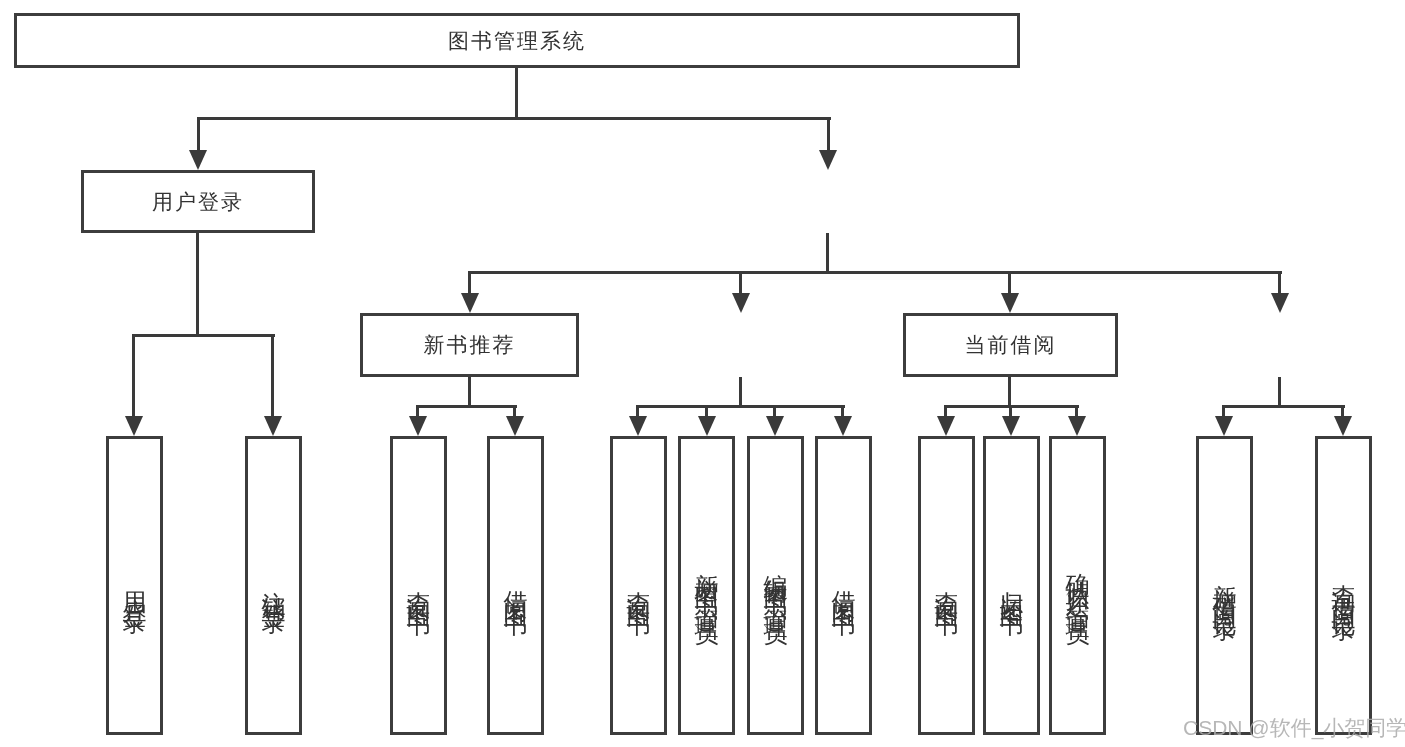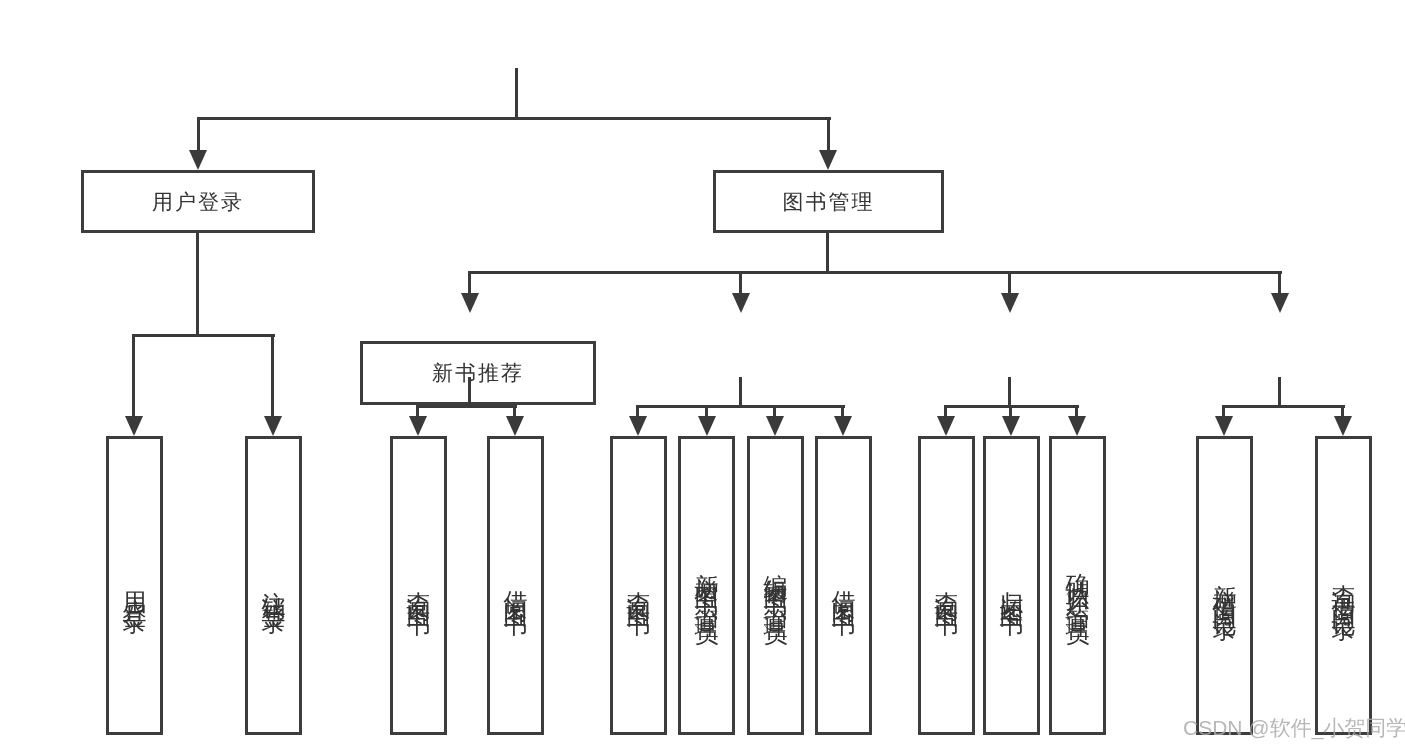--- a/index.html
+++ b/index.html
@@ -61,55 +61,58 @@
     opacity: 0.85;
     white-space: nowrap;
     z-index: 5;
   }
 </style>
 </head>
 <body>
 
 <div class="canvas">
 
+  <div class="box root-box">
+    <span class="hlabel">图书管理系统</span>
+  </div>
 
   <div class="vline" style="left:515px; top:68px; height:51px;"></div>
   <div class="hline" style="left:197px; top:117px; width:634px;"></div>
   <div class="vline" style="left:197px; top:117px; height:35px;"></div>
   <div class="tri" style="left:189px; top:150px;"></div>
   <div class="vline" style="left:827px; top:117px; height:35px;"></div>
   <div class="tri" style="left:819px; top:150px;"></div>
 
   <div class="box l2-box" style="left:81px; width:234px;">
     <span class="hlabel">用户登录</span>
-  </div>
-  <div class="box l2-box" style="left:713px; width:231px;">
-    <span class="hlabel">图书管理</span>
   </div>
 
   <div class="vline" style="left:196px; top:233px; height:104px;"></div>
   <div class="hline" style="left:132px; top:334px; width:143px;"></div>
   <div class="vline" style="left:132px; top:334px; height:84px;"></div>
   <div class="tri" style="left:125px; top:416px;"></div>
   <div class="vline" style="left:271px; top:334px; height:84px;"></div>
   <div class="tri" style="left:264px; top:416px;"></div>
 
   <div class="vline" style="left:826px; top:233px; height:41px;"></div>
   <div class="hline" style="left:468px; top:271px; width:814px;"></div>
   <div class="vline" style="left:468px; top:271px; height:25px;"></div>
   <div class="tri" style="left:461px; top:293px;"></div>
   <div class="vline" style="left:739px; top:271px; height:25px;"></div>
   <div class="tri" style="left:732px; top:293px;"></div>
   <div class="vline" style="left:1008px; top:271px; height:25px;"></div>
   <div class="tri" style="left:1001px; top:293px;"></div>
   <div class="vline" style="left:1278px; top:271px; height:25px;"></div>
   <div class="tri" style="left:1271px; top:293px;"></div>
 
-  <div class="box l3-box" style="left:360px; width:236px;margin-top:28px;">
+  <div class="box l3-box" style="left:360px; width:219px;">
     <span class="hlabel">新书推荐</span>
+  </div>
+  <div class="box l3-box" style="left:903px; width:215px;">
+    <span class="hlabel">当前借阅</span>
   </div>
 
   <div class="vline" style="left:468px; top:377px; height:31px;"></div>
   <div class="hline" style="left:416px; top:405px; width:101px;"></div>
   <div class="vline" style="left:416px; top:405px; height:14px;"></div>
   <div class="tri" style="left:409px; top:416px;"></div>
   <div class="vline" style="left:513px; top:405px; height:14px;"></div>
   <div class="tri" style="left:506px; top:416px;"></div>
 
   <div class="vline" style="left:739px; top:377px; height:31px;"></div>

